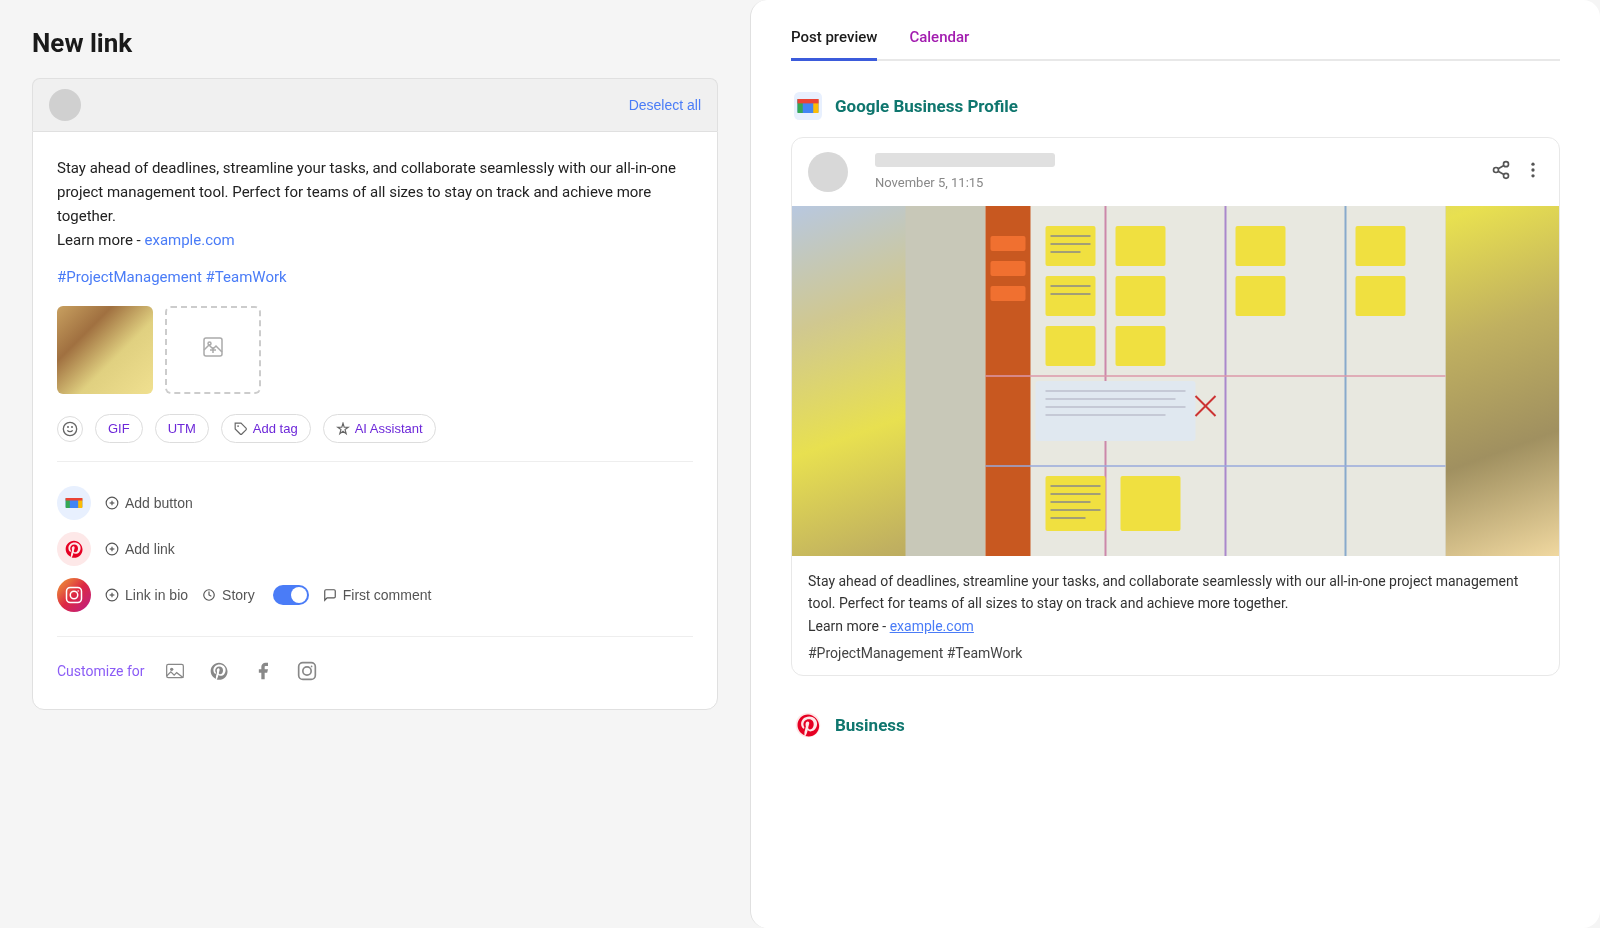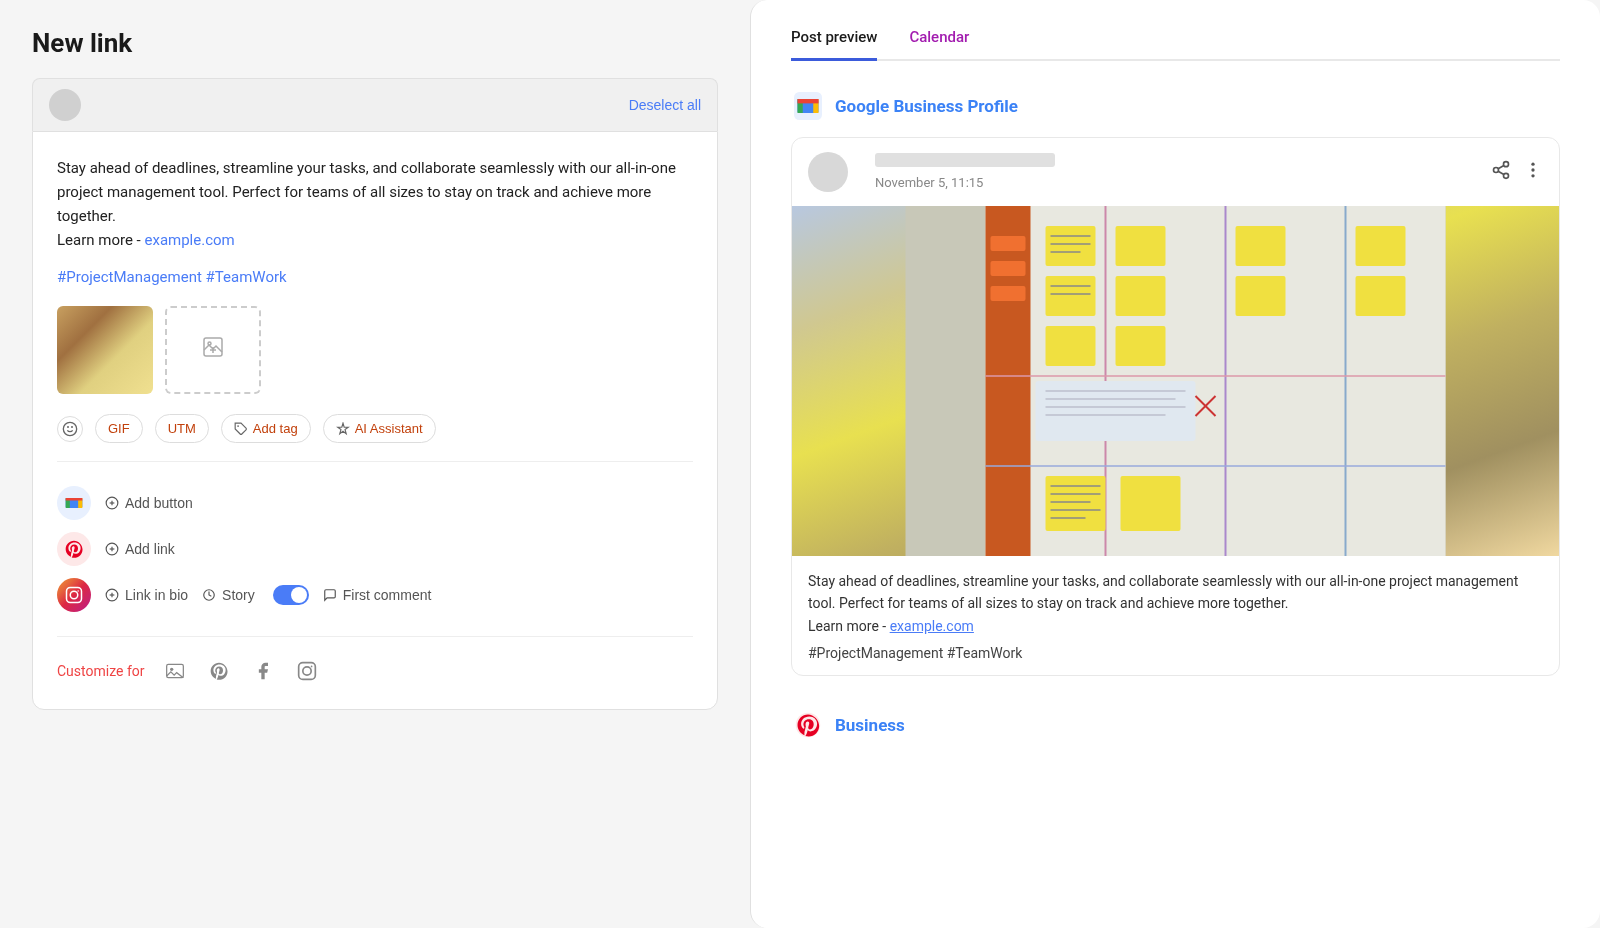--- a/index.html
+++ b/index.html
@@ -132,21 +132,21 @@
 
     .toolbar-btn {
       display: flex;
       align-items: center;
       gap: 5px;
       padding: 6px 12px;
       border: 1px solid #ddd;
       border-radius: 20px;
       background: #fff;
       font-size: 13px;
-      color: #c2410c;
+      color: #6d28d9;
       cursor: pointer;
     }
 
     .toolbar-icon-circle {
       width: 26px;
       height: 26px;
       border-radius: 50%;
       border: 1px solid #ddd;
       display: flex;
       align-items: center;
@@ -226,21 +226,21 @@
       right: 2px;
       transition: 0.2s;
     }
 
     .customize-row {
       display: flex;
       align-items: center;
       gap: 16px;
       margin-top: 20px;
       font-size: 14px;
-      color: #ef4444;
+      color: #8b5cf6;
     }
 
     .customize-icon {
       width: 28px;
       height: 28px;
       display: flex;
       align-items: center;
       justify-content: center;
       font-size: 16px;
       color: #888;
@@ -296,21 +296,21 @@
       border-radius: 8px;
       display: flex;
       align-items: center;
       justify-content: center;
       font-size: 18px;
     }
 
     .section-title {
       font-size: 17px;
       font-weight: 700;
-      color: #3b82f6;
+      color: #0f766e;
     }
 
     .post-preview-card {
       border: 1px solid #e8e8e8;
       border-radius: 12px;
       overflow: hidden;
     }
 
     .preview-card-header {
       display: flex;

